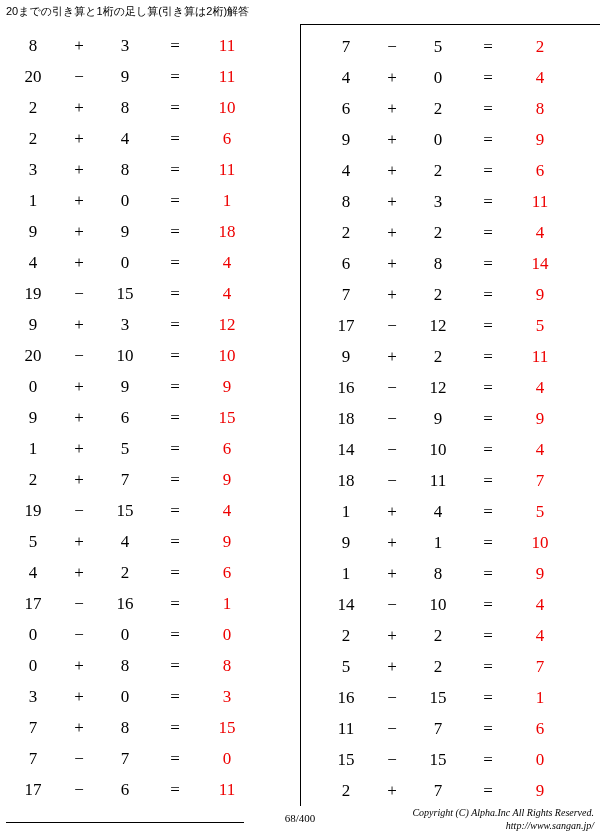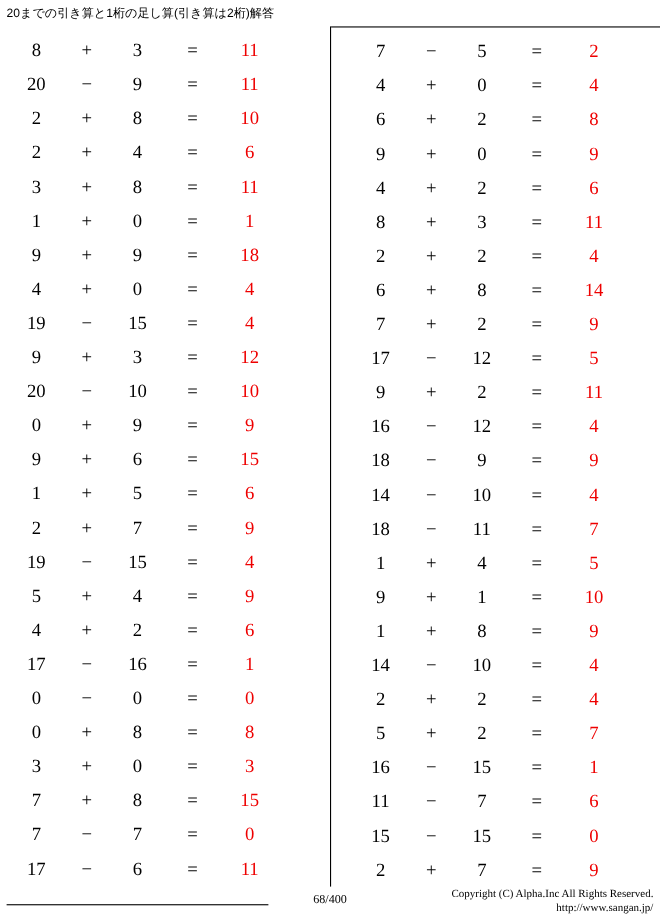--- a/index.html
+++ b/index.html
@@ -85,20 +85,21 @@
   }
   .copyright {
     position: absolute;
     right: 6px;
     top: 806px;
     text-align: right;
     font-size: 10px;
     font-family: "Liberation Serif", serif;
     line-height: 13px;
     color: #000;
+    font-style: italic;
   }
   .bottom-rule {
     position: absolute;
     left: 6px;
     top: 822px;
     width: 238px;
     height: 1px;
     background: #000;
   }
 </style>

